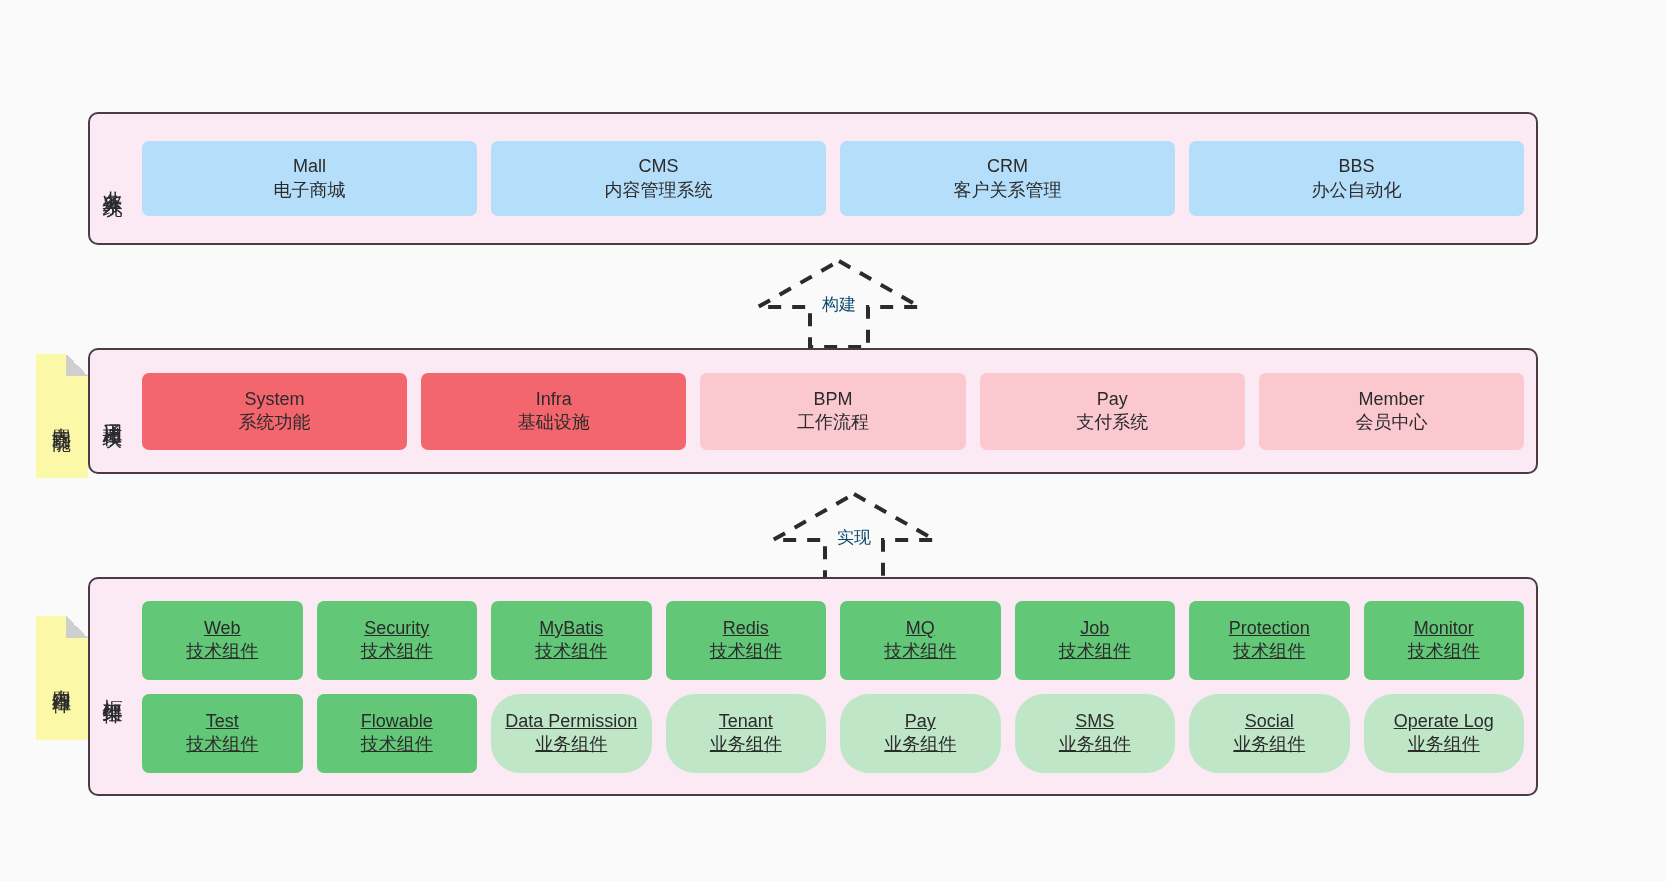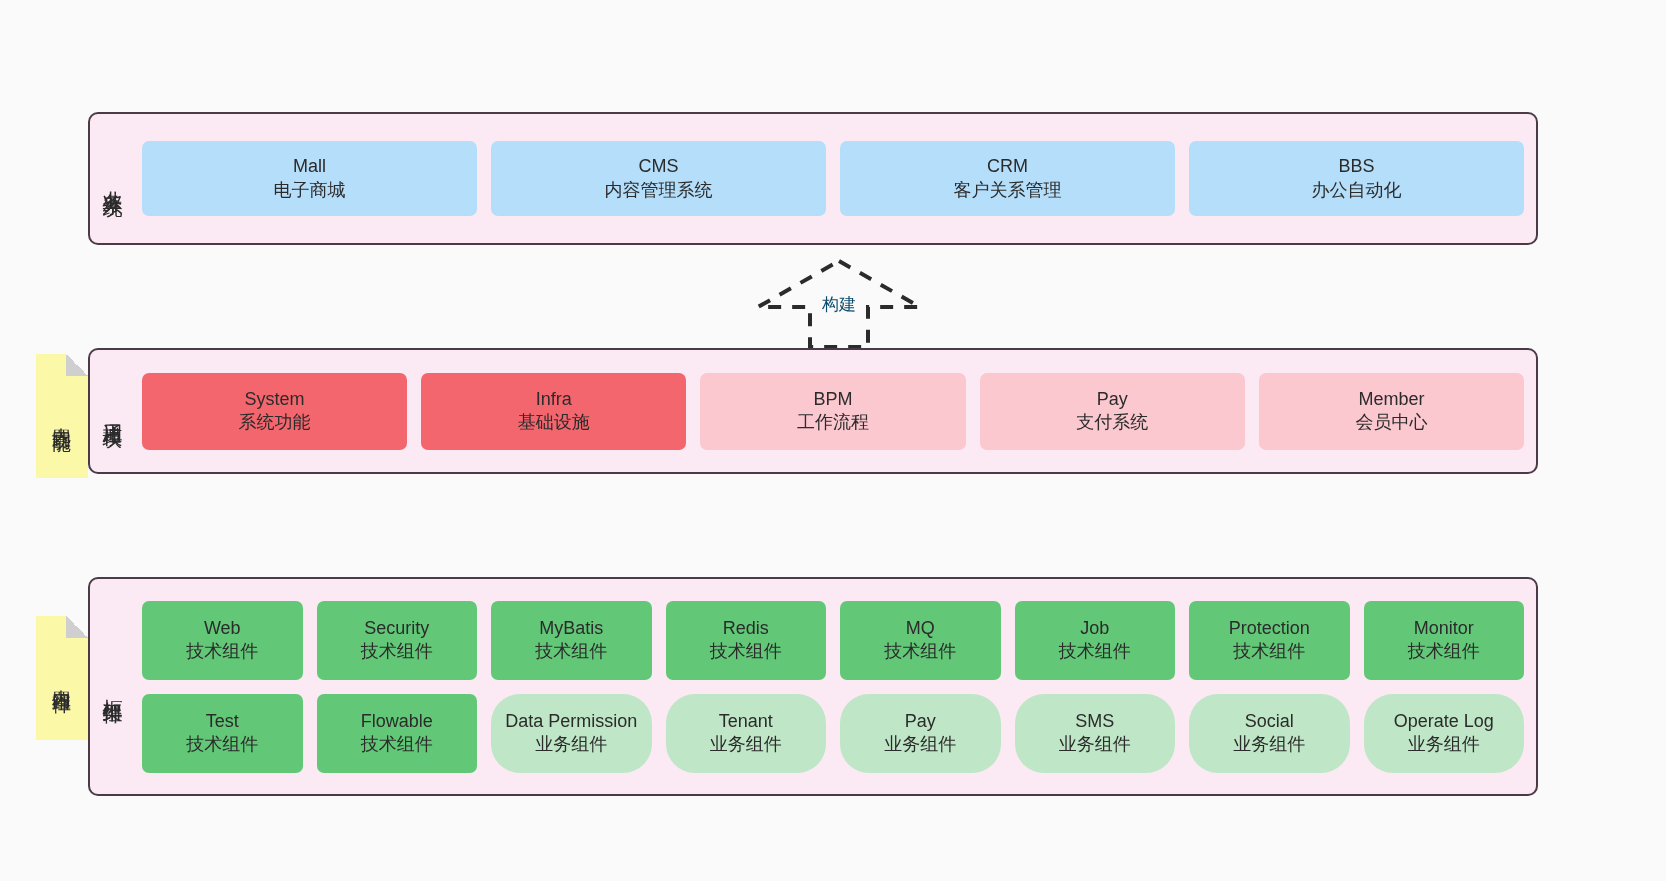--- a/index.html
+++ b/index.html
@@ -74,21 +74,21 @@
   .c-lightgreen { background: #bfe6c6; border-radius: 29px; }
 
   
   #layer-business { left: 88px; top: 112px; width: 1450px; height: 133px; }
   #layer-business .card { height: 75px; }
 
   #layer-modules  { left: 88px; top: 348px; width: 1450px; height: 126px; }
   #layer-modules .card { height: 77px; }
 
   #layer-framework{ left: 88px; top: 577px; width: 1450px; height: 219px; }
-  #layer-framework .card { height: 79px; }
+  #layer-framework .card { height: 79px; text-decoration: underline; }
 
   
   .note {
     position: absolute;
     background: #fbf8a8;
     font-size: 19px;
     color: #2b2b2b;
     writing-mode: vertical-rl;
     text-orientation: upright;
     display: flex;
@@ -188,20 +188,26 @@
           <span class="cn">支付系统</span>
         </div>
         <div class="card c-pink">
           <span class="en">Member</span>
           <span class="cn">会员中心</span>
         </div>
       </div>
     </div>
   </div>
 
+  <div class="arrow" id="arrow-impl">
+    <svg width="178" height="92" viewBox="0 0 178 92">
+      <path d="M89 4 L170 50 L118 50 L118 90 L60 90 L60 50 L8 50 Z" fill="none" stroke="#2b2b2b" stroke-width="4" stroke-dasharray="13 11" stroke-linejoin="miter"></path>
+    </svg>
+    <span class="arrow-label">实现</span>
+  </div>
 
   <div class="note" id="note-builtin-comp">
     <span>内置组件</span>
   </div>
 
   <div class="layer" id="layer-framework">
     <div class="layer-title">框架组件</div>
     <div class="layer-body">
 
       <div class="row">

